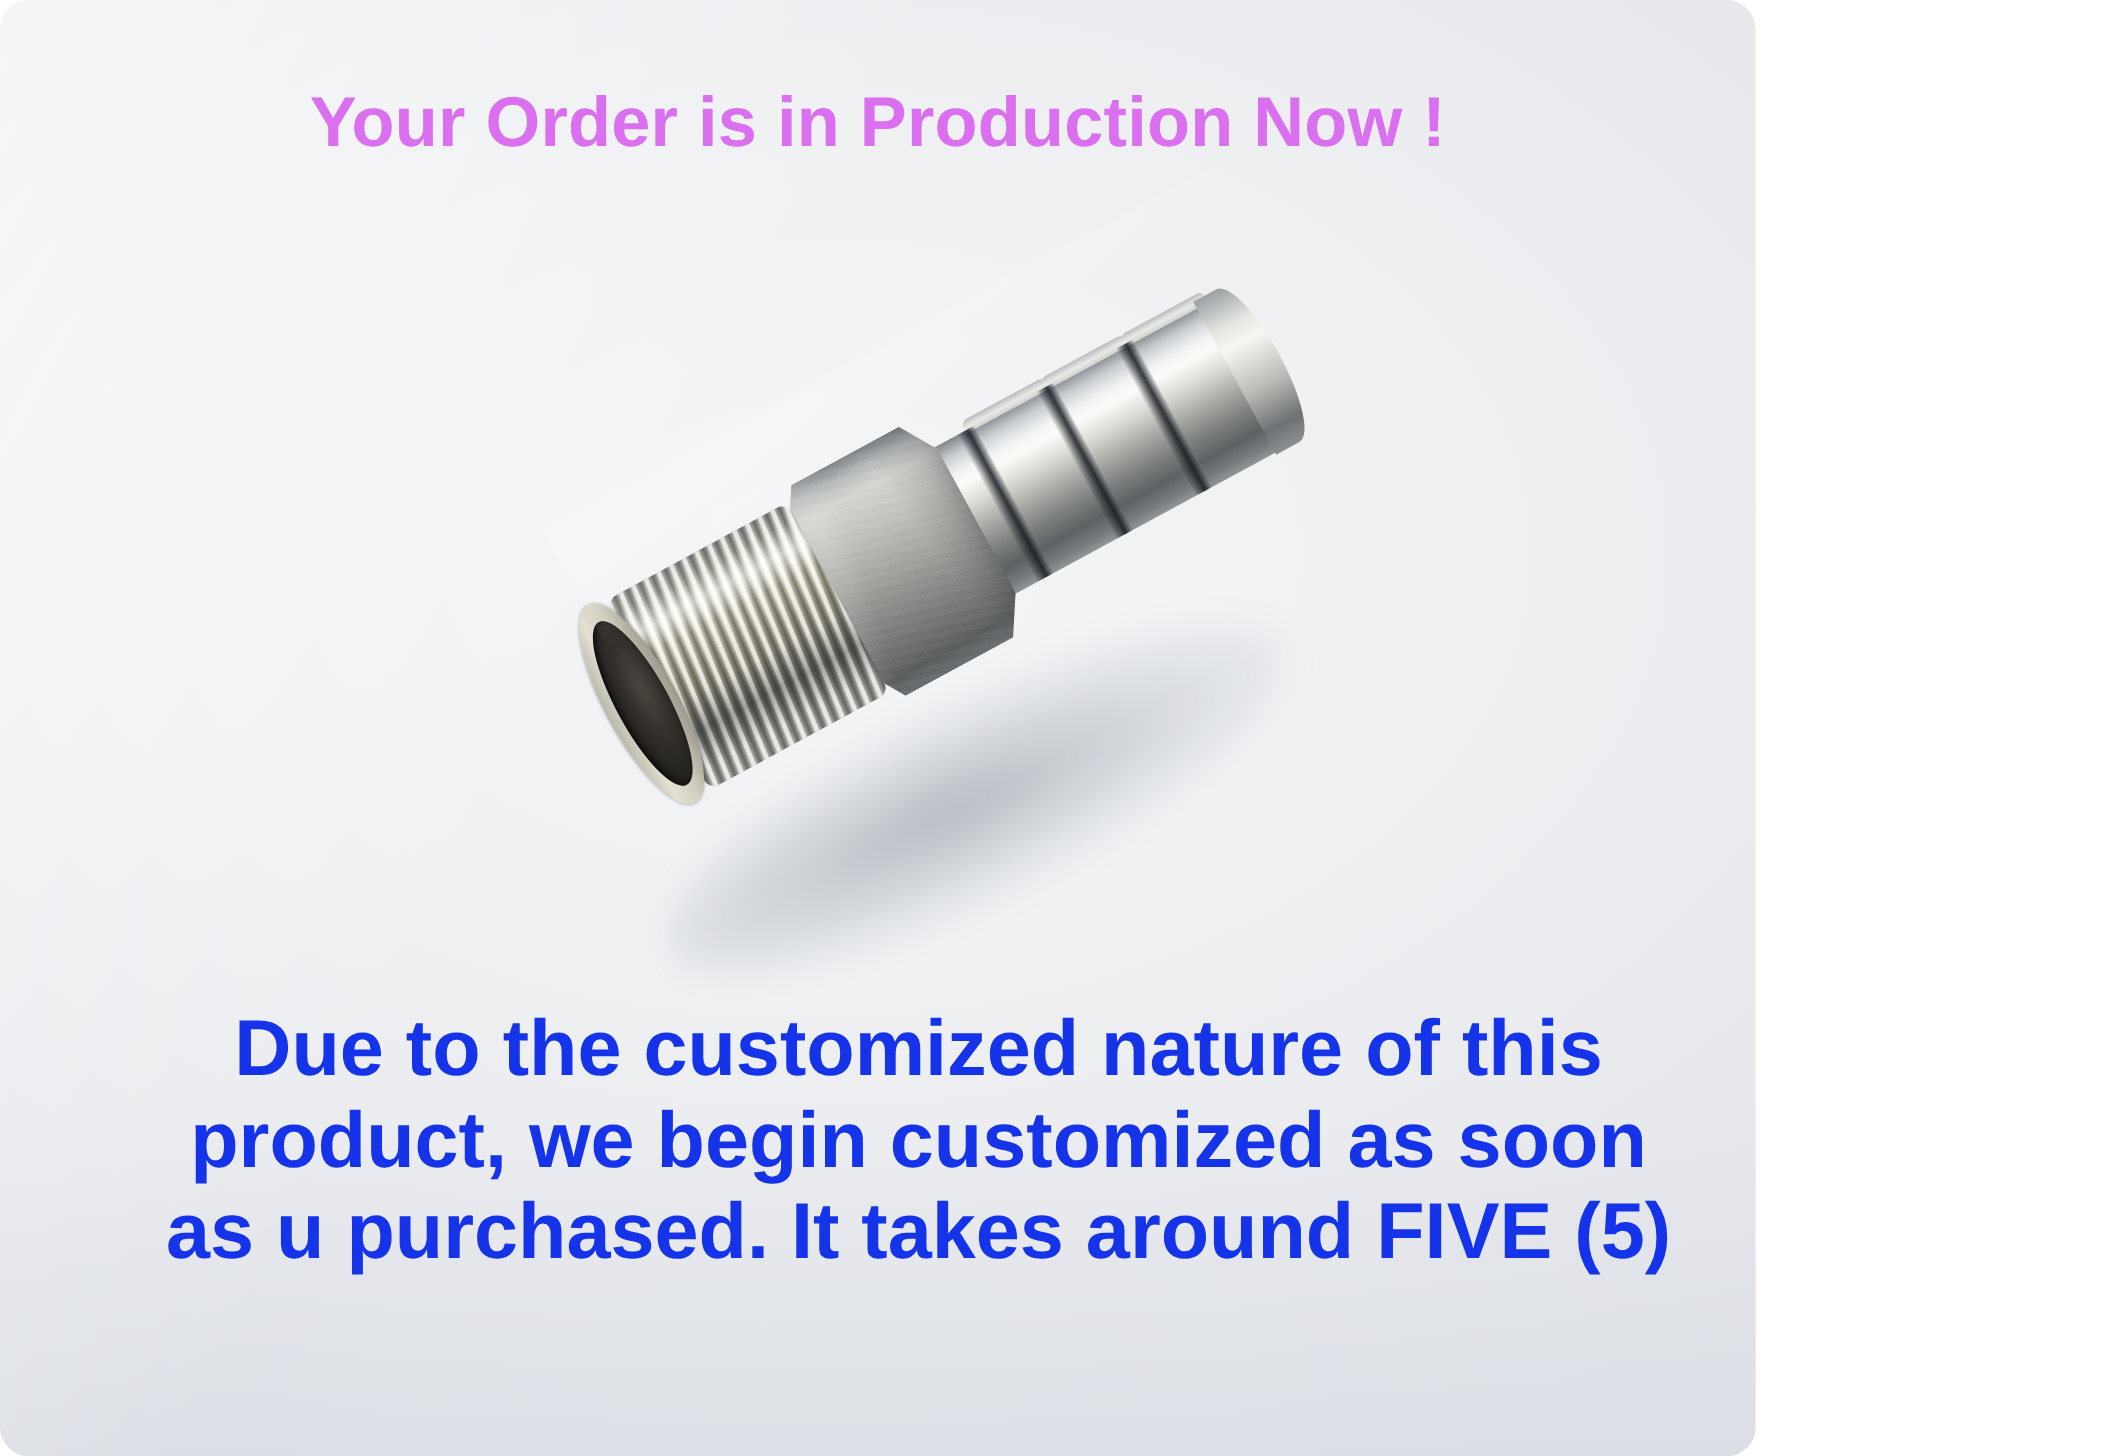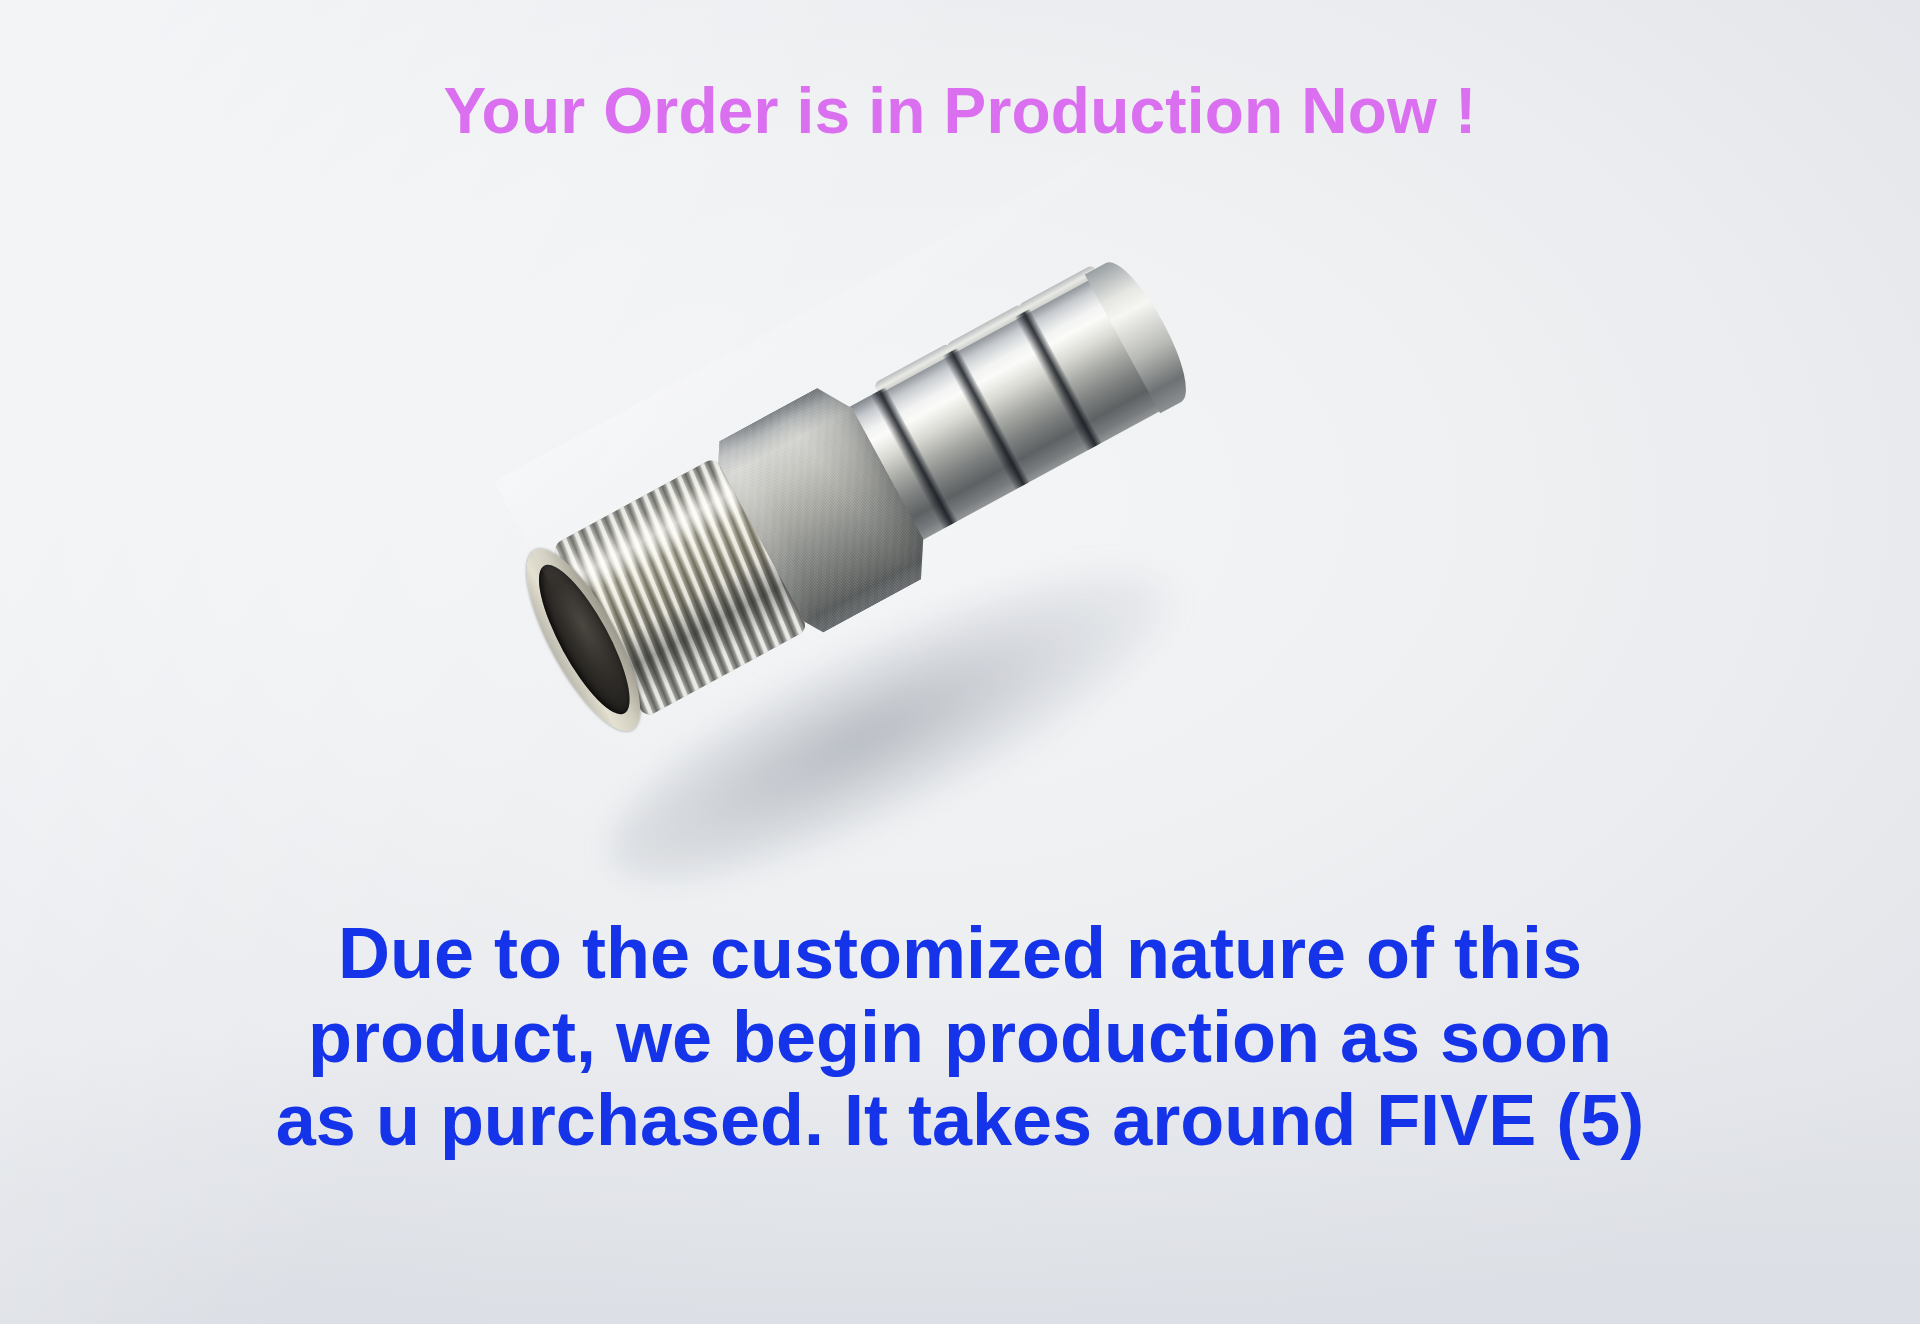--- a/index.html
+++ b/index.html
@@ -7,24 +7,25 @@
     margin: 0;
     padding: 0;
     background: #ffffff;
   }
   body {
     font-family: "Liberation Sans", sans-serif;
   }
 
   .canvas {
     position: relative;
-    width: 1920px;
+    width: 1596px;
     height: 1324px;
     overflow: hidden;
     background: #eceef1;
+    border-radius: 27px;
   }
 
   
   .bg-sweep {
     position: absolute;
     inset: 0;
     background:
       radial-gradient(ellipse 1400px 900px at 46% 38%, #f4f5f7 0%, #eef0f2 45%, #e7e9ed 78%, #e3e5ea 100%);
   }
   .bg-sweep::after {
@@ -274,20 +275,21 @@
   }
 
   
   .body-copy {
     position: absolute;
     left: 0;
     top: 912px;
     width: 100%;
     text-align: center;
     z-index: 5;
+    padding-left: 37px;
   }
   .body-line {
     font-size: 72px;
     font-weight: bold;
     color: #1533e8;
     line-height: 1.16;
     white-space: nowrap;
   }
 </style>
 </head>
@@ -328,17 +330,17 @@
 
       <div class="bore-face"></div>
       <div class="bore-hole"></div>
 
       <div class="metal-gloss"></div>
     </div>
   </div>
 
   <div class="body-copy">
     <div class="body-line">Due to the customized nature of this</div>
-    <div class="body-line">product, we begin production as soon</div>
+    <div class="body-line">product, we begin customized as soon</div>
     <div class="body-line">as u purchased. It takes around FIVE (5)</div>
   </div>
 
 </div>
 
 </body></html>

